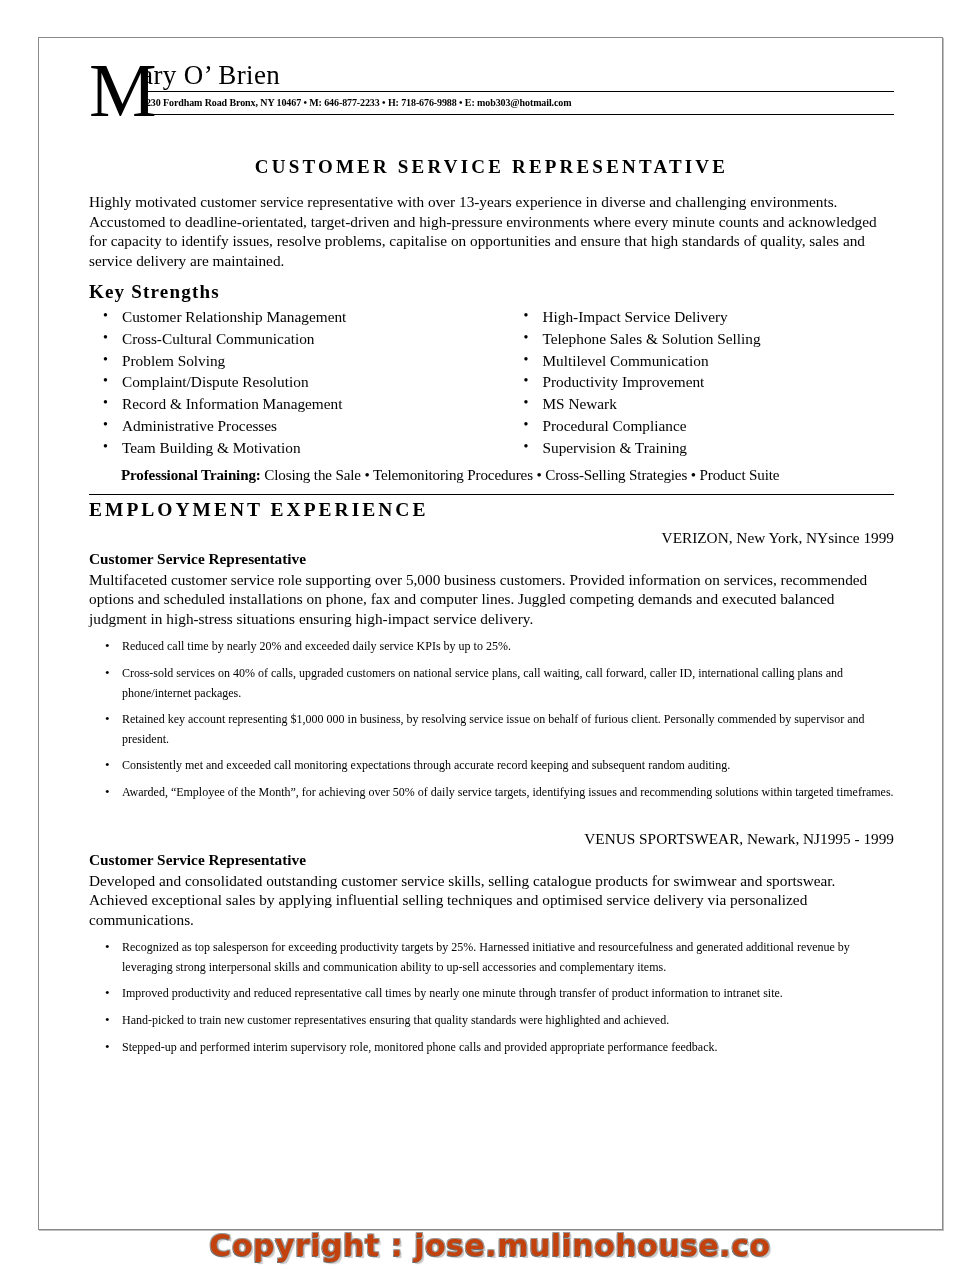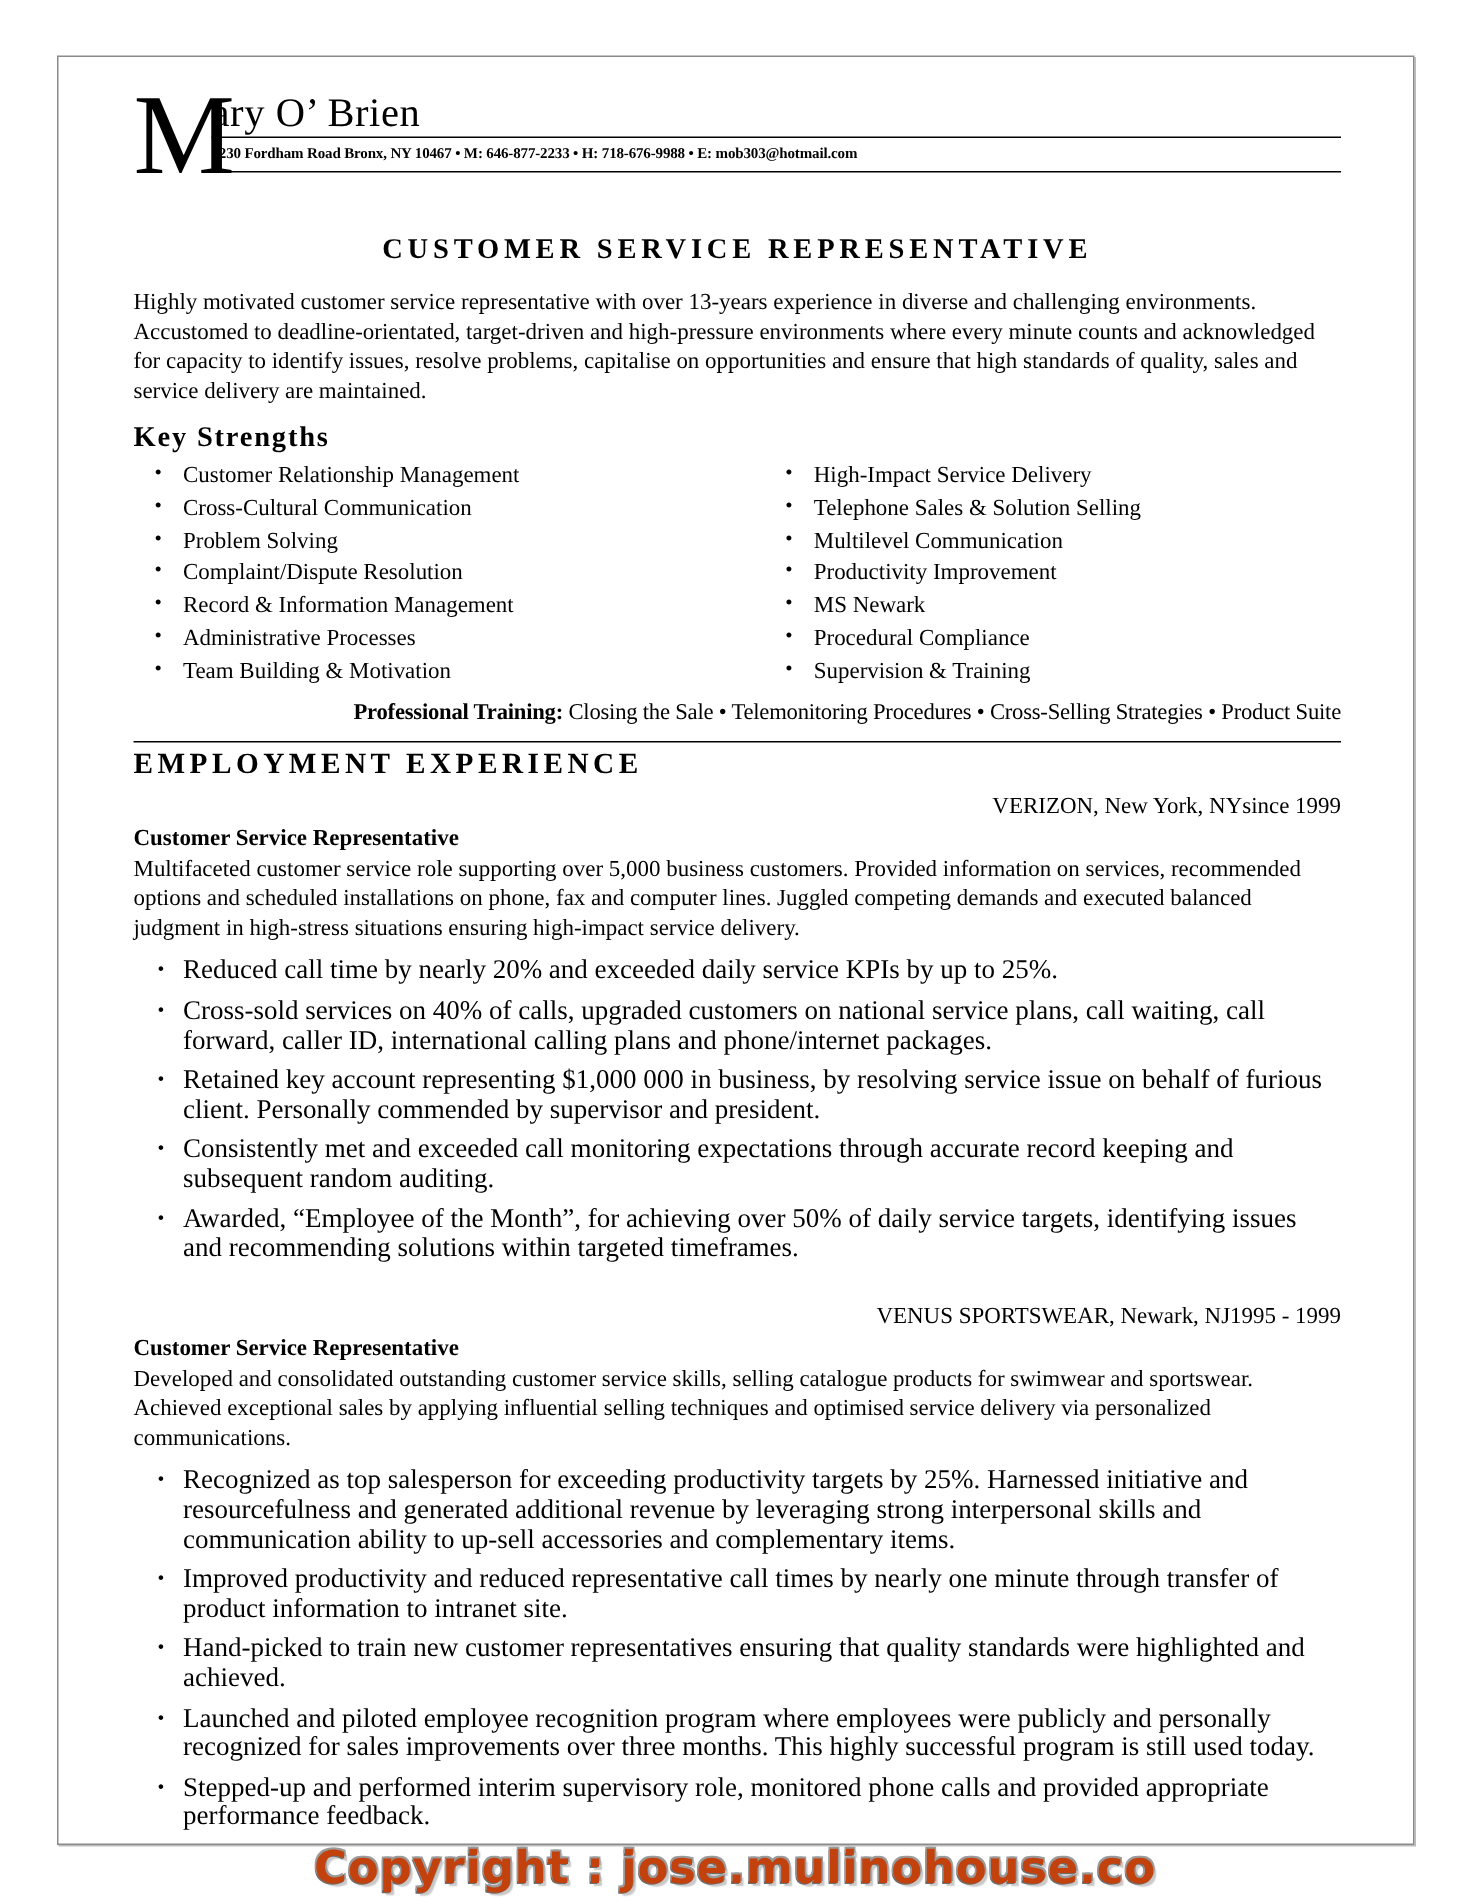--- a/index.html
+++ b/index.html
@@ -117,21 +117,20 @@
     font-size: 14px;
   }
 
   .training {
     margin-top: 6px;
     padding-left: 32px;
     font-size: 15.1px;
     line-height: 20px;
     letter-spacing: -0.15px;
     white-space: nowrap;
-    text-align: right;
   }
   .training b { font-weight: bold; }
 
   
   .emp-rule {
     border-top: 1.6px solid #000;
     margin-top: 9px;
   }
   .emp-heading {
     font-size: 19.5px;
@@ -162,21 +161,21 @@
     margin-top: 1px;
   }
   ul.job-bullets {
     list-style: none;
     margin: 9px 0 0 0;
     padding: 0;
   }
   ul.job-bullets li {
     position: relative;
     padding-left: 33px;
-    font-size: 18px;
+    font-size: 12px;
     line-height: 19.6px;
     margin-bottom: 7px;
   }
   ul.job-bullets li::before {
     content: "\2022";
     position: absolute;
     left: 16px; top: -1px;
     font-size: 13px;
   }
 
@@ -274,21 +273,20 @@
       <div class="job-row">
         <span class="job-company">VENUS SPORTSWEAR, Newark, NJ</span>
         <span class="job-dates">1995 - 1999</span>
       </div>
       <div class="job-title">Customer Service Representative</div>
       <div class="job-desc">Developed and consolidated outstanding customer service skills, selling catalogue products for swimwear and sportswear. Achieved exceptional sales by applying influential selling techniques and optimised service delivery via personalized communications.</div>
       <ul class="job-bullets">
         <li>Recognized as top salesperson for exceeding productivity targets by 25%. Harnessed initiative and resourcefulness and generated additional revenue by leveraging strong interpersonal skills and communication ability to up-sell accessories and complementary items.</li>
         <li>Improved productivity and reduced representative call times by nearly one minute through transfer of product information to intranet site.</li>
         <li>Hand-picked to train new customer representatives ensuring that quality standards were highlighted and achieved.</li>
-        <li>Launched and piloted employee recognition program where employees were publicly and personally recognized for sales improvements over three months. This highly successful program is still used today.</li>
         <li>Stepped-up and performed interim supervisory role, monitored phone calls and provided appropriate performance feedback.</li>
       </ul>
     </div>
 
   </div>
 </div>
 
 <div class="watermark">Copyright : jose.mulinohouse.co</div>
 
 </body></html>

